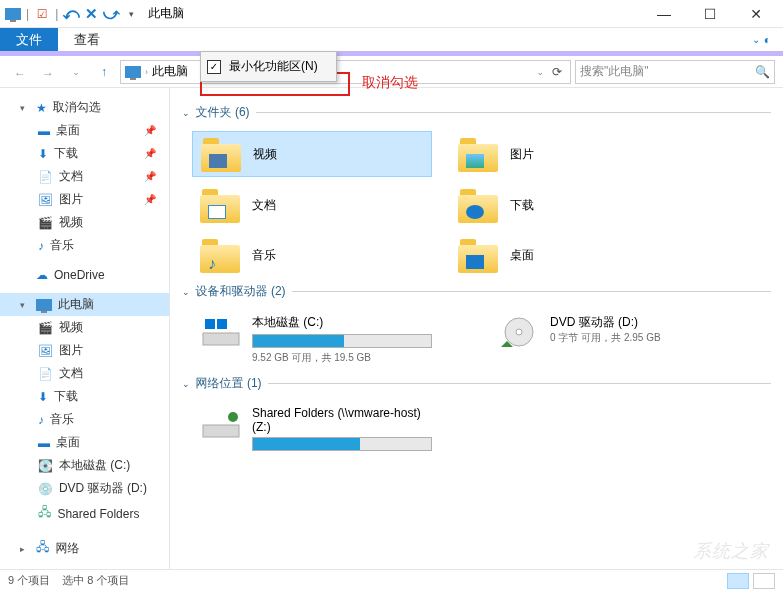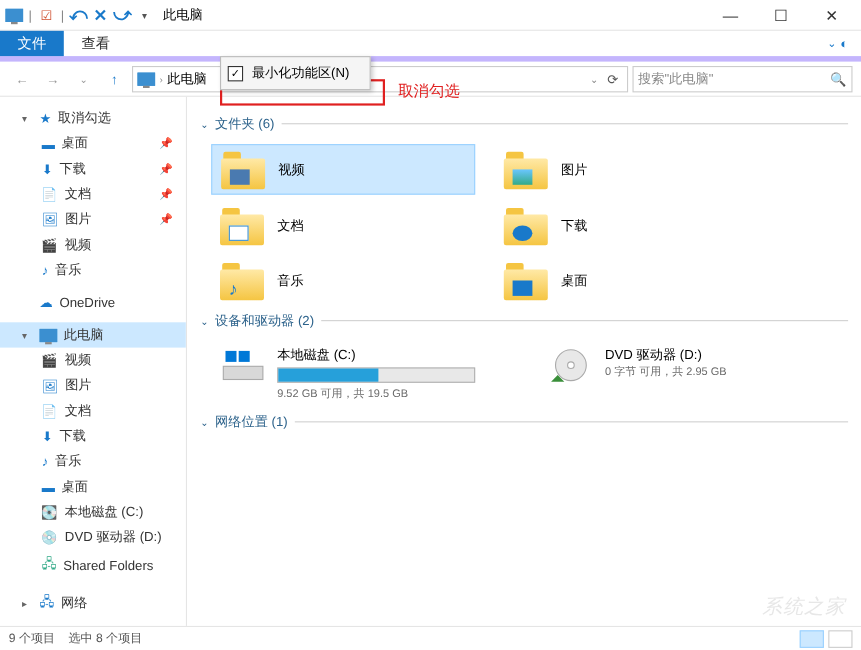--- a/index.html
+++ b/index.html
@@ -307,20 +307,37 @@
           <div class="drive-sub">0 字节 可用，共 2.95 GB</div>
         </div>
       </div>
     </div>
 
     <div class="section-head">
         <span class="sh-arr">⌄</span>
         <span>网络位置 (1)</span>
         <div class="sh-line"></div>
       </div>
+    <div class="folder-grid">
+      <div class="drive-item">
+        <div class="drive-icon">
+            <svg width="40" height="34">
+              <rect x="2" y="18" width="36" height="12" fill="#d8d8d8" stroke="#aaa"></rect>
+              <circle cx="32" cy="10" r="5" fill="#3a8f3a"></circle>
+            </svg>
+          </div>
+        <div class="drive-info">
+          <div>Shared Folders (\\vmware-host)</div>
+          <div>(Z:)</div>
+          <div class="drive-bar">
+              <div class="drive-fill" id="zfill" style="width: 60%;"></div>
+            </div>
+        </div>
+      </div>
+    </div>
   </div>
 </div>
 
 <div class="statusbar">
   <span>9 个项目</span>
   <span>选中 8 个项目</span>
   <div class="views">
     <div class="view-btn active"></div>
     <div class="view-btn"></div>
   </div>

